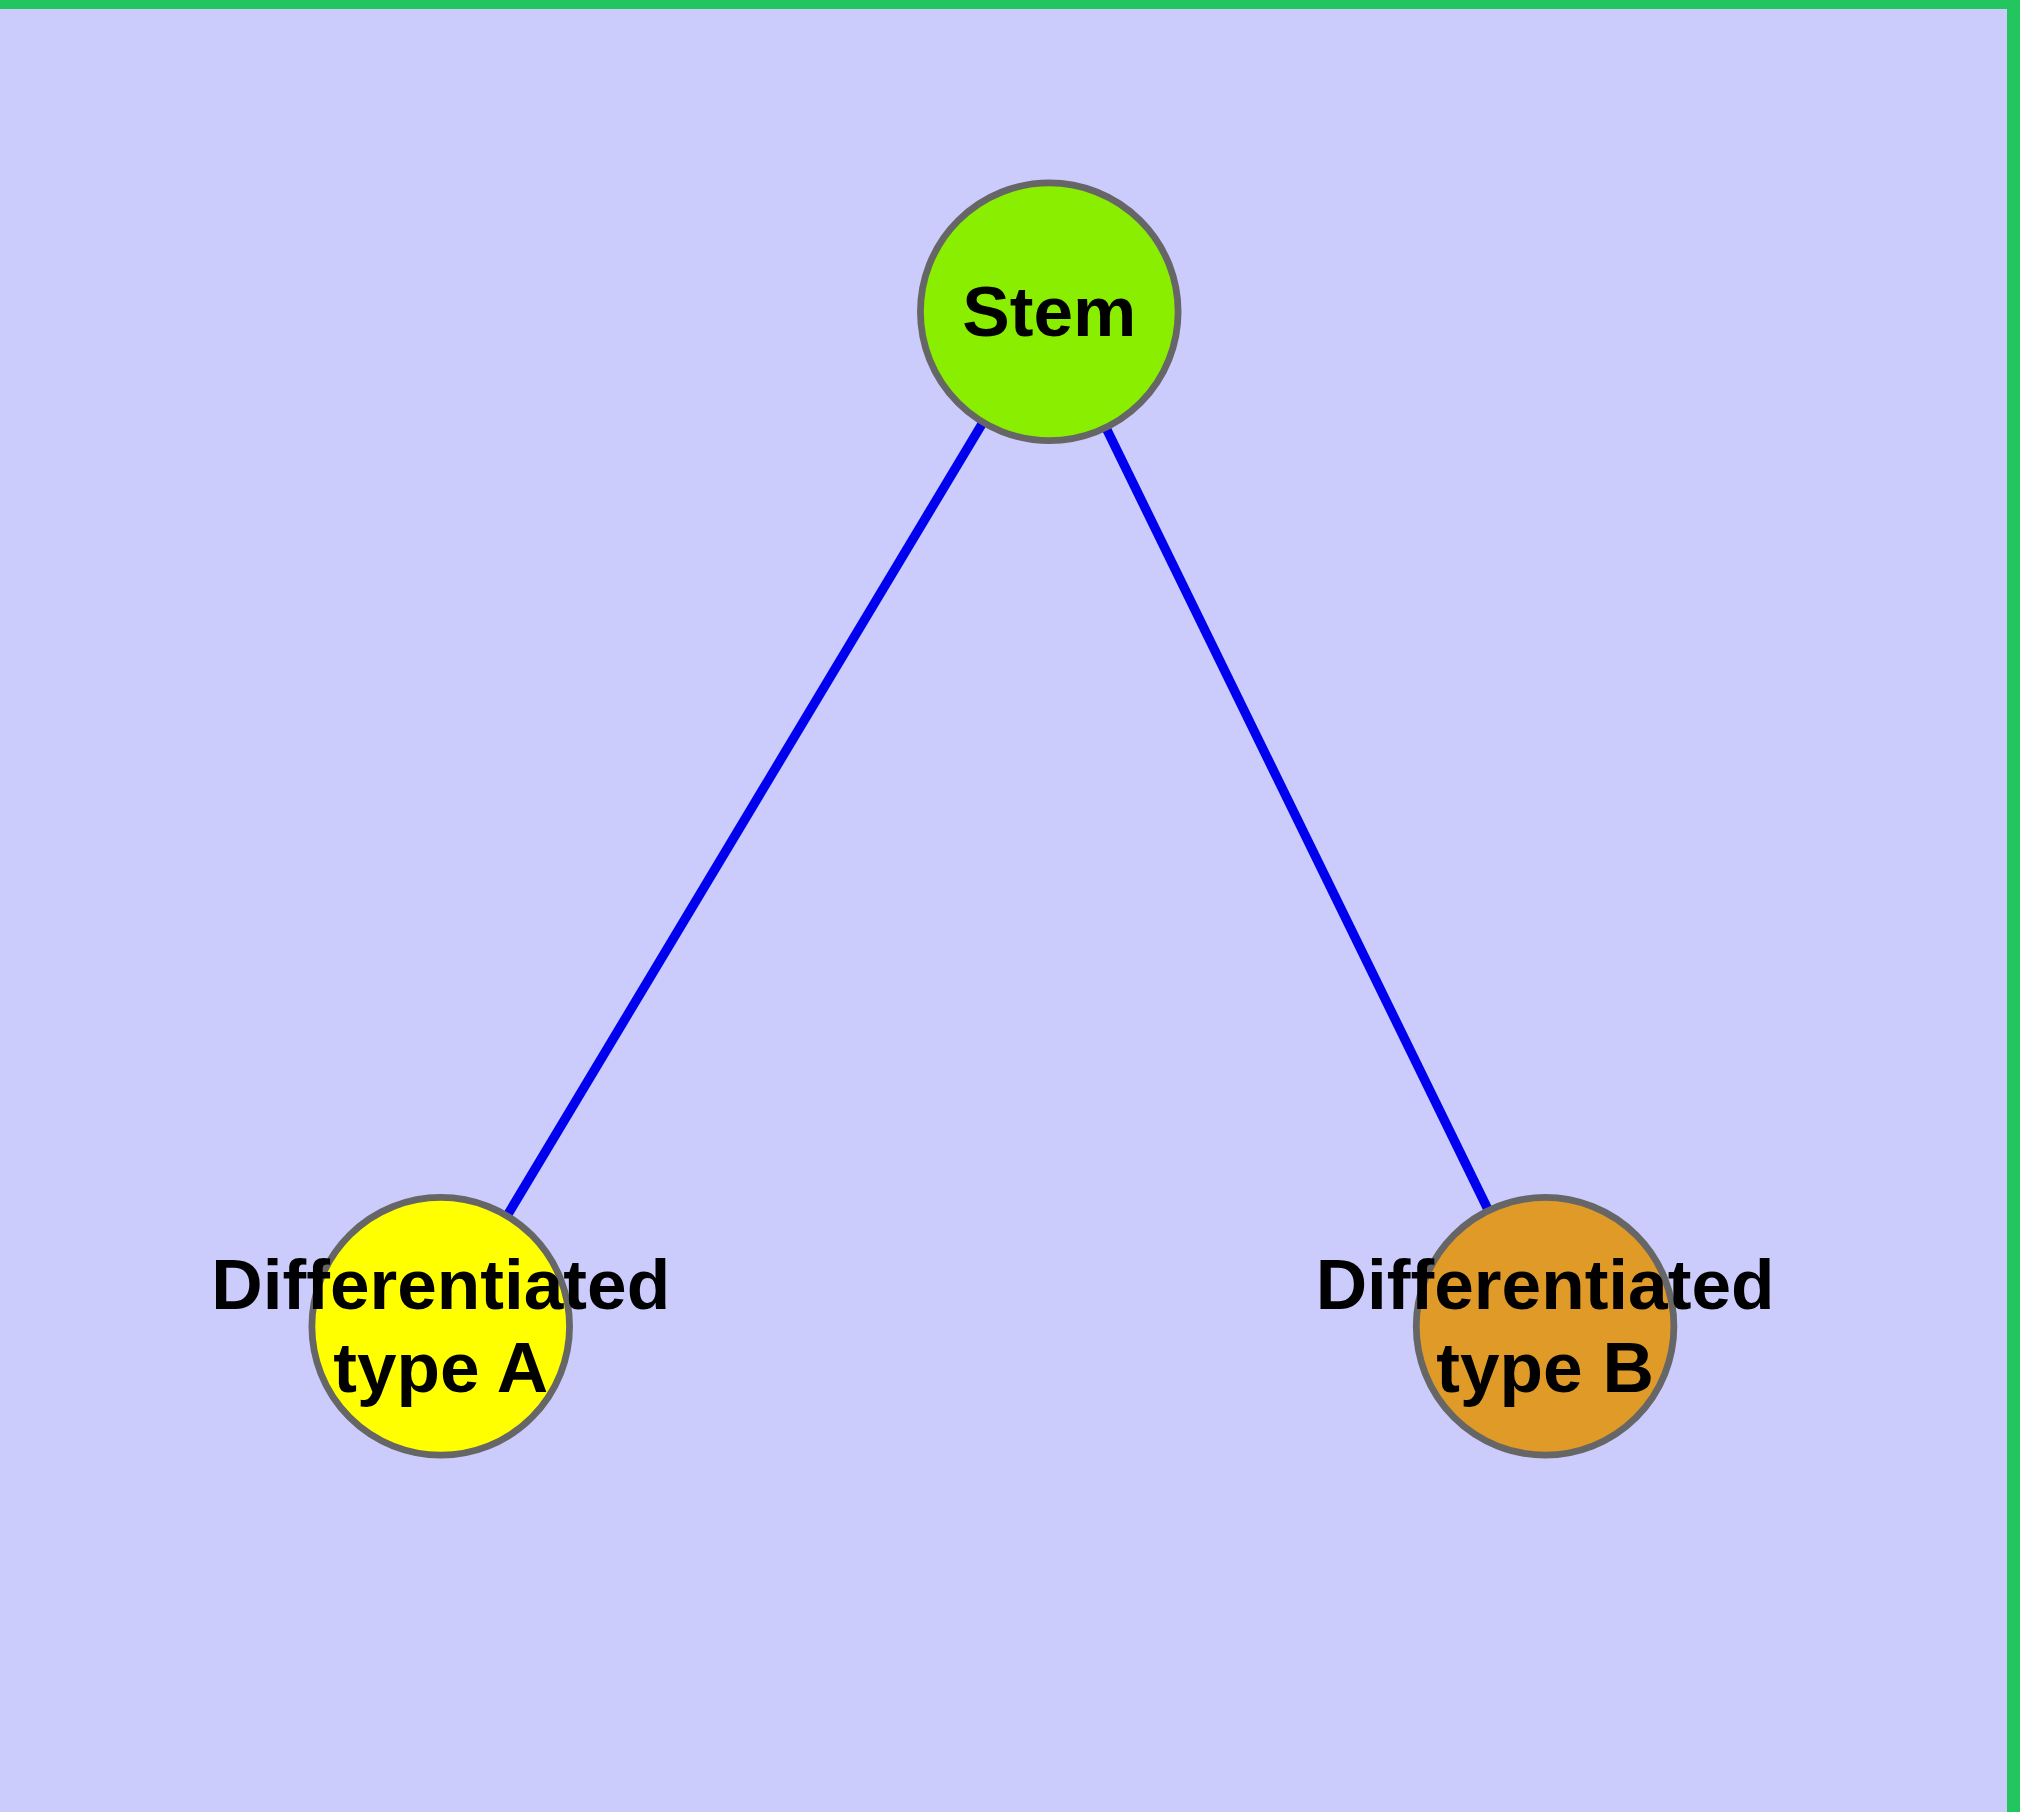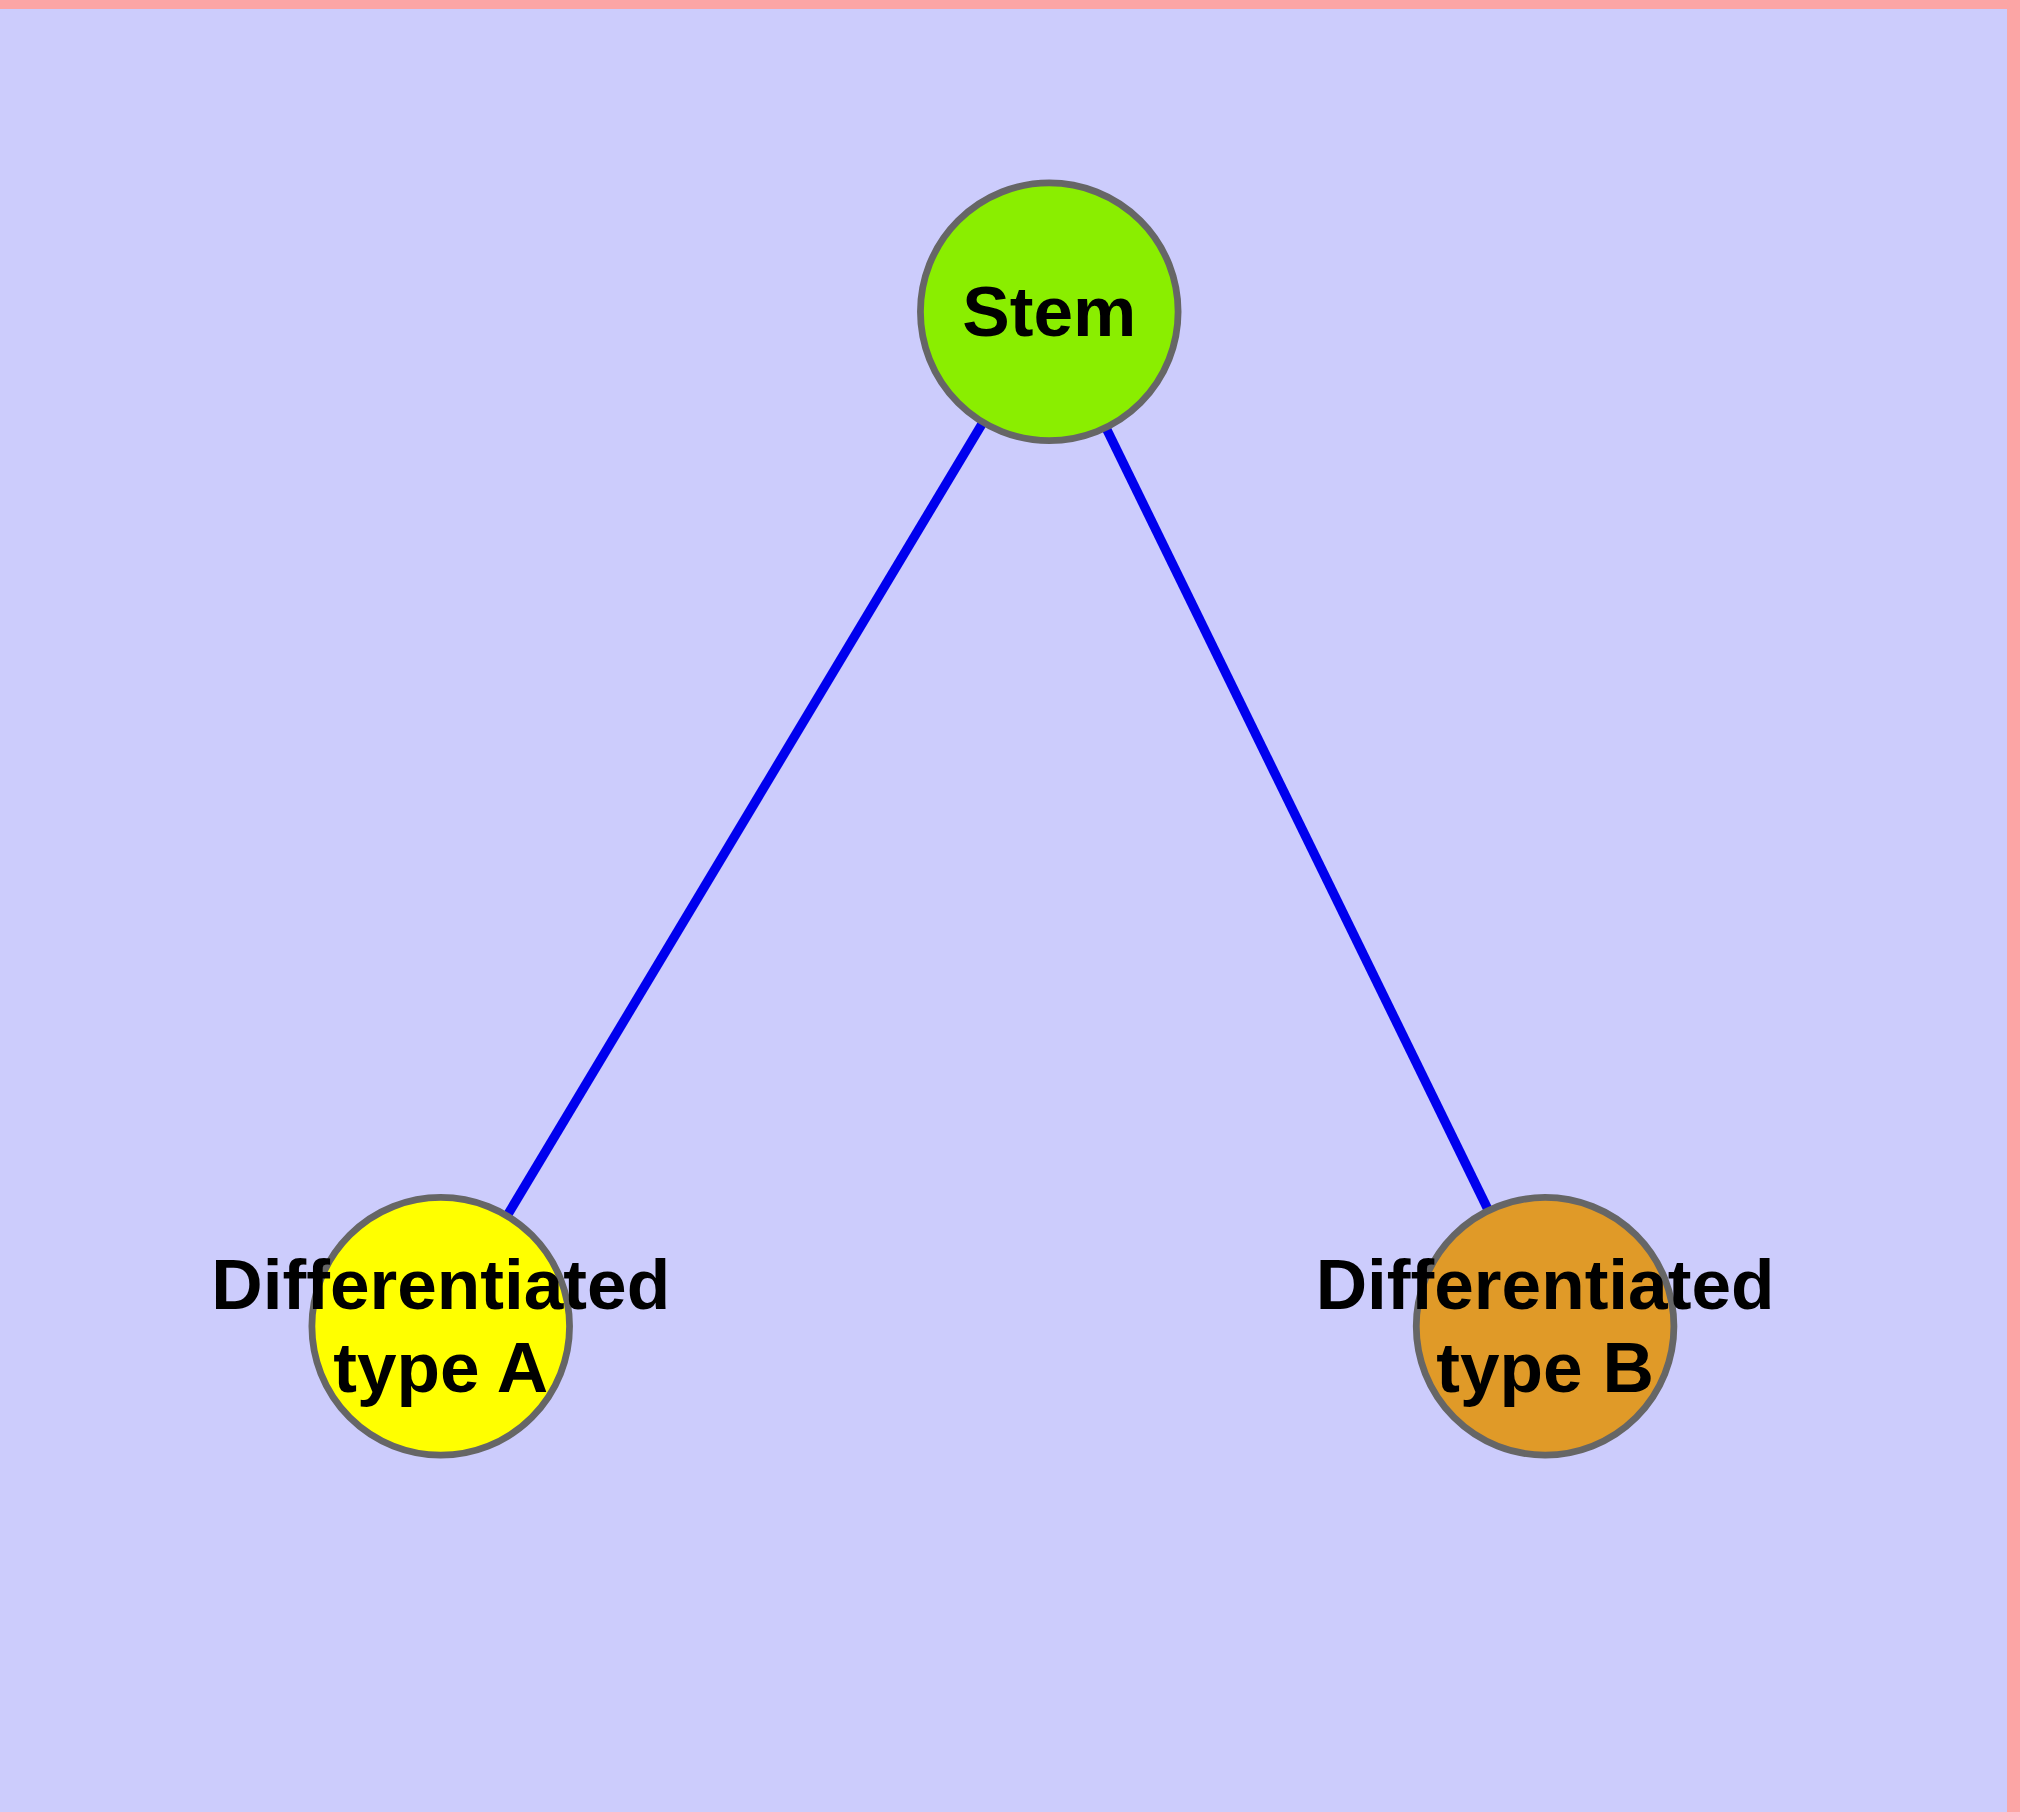--- a/index.html
+++ b/index.html
@@ -11,21 +11,21 @@
   body {
     width: 2021px;
     height: 1812px;
     overflow: hidden;
     font-family: "Liberation Sans", sans-serif;
   }
   #canvas {
     position: relative;
     width: 2021px;
     height: 1812px;
-    background: #fca5a5;
+    background: #22c55e;
   }
   #plot-area {
     position: absolute;
     left: 0;
     top: 8.5px;
     width: 2007px;
     height: 1804px;
     background: #ccccfc;
     overflow: hidden;
   }

